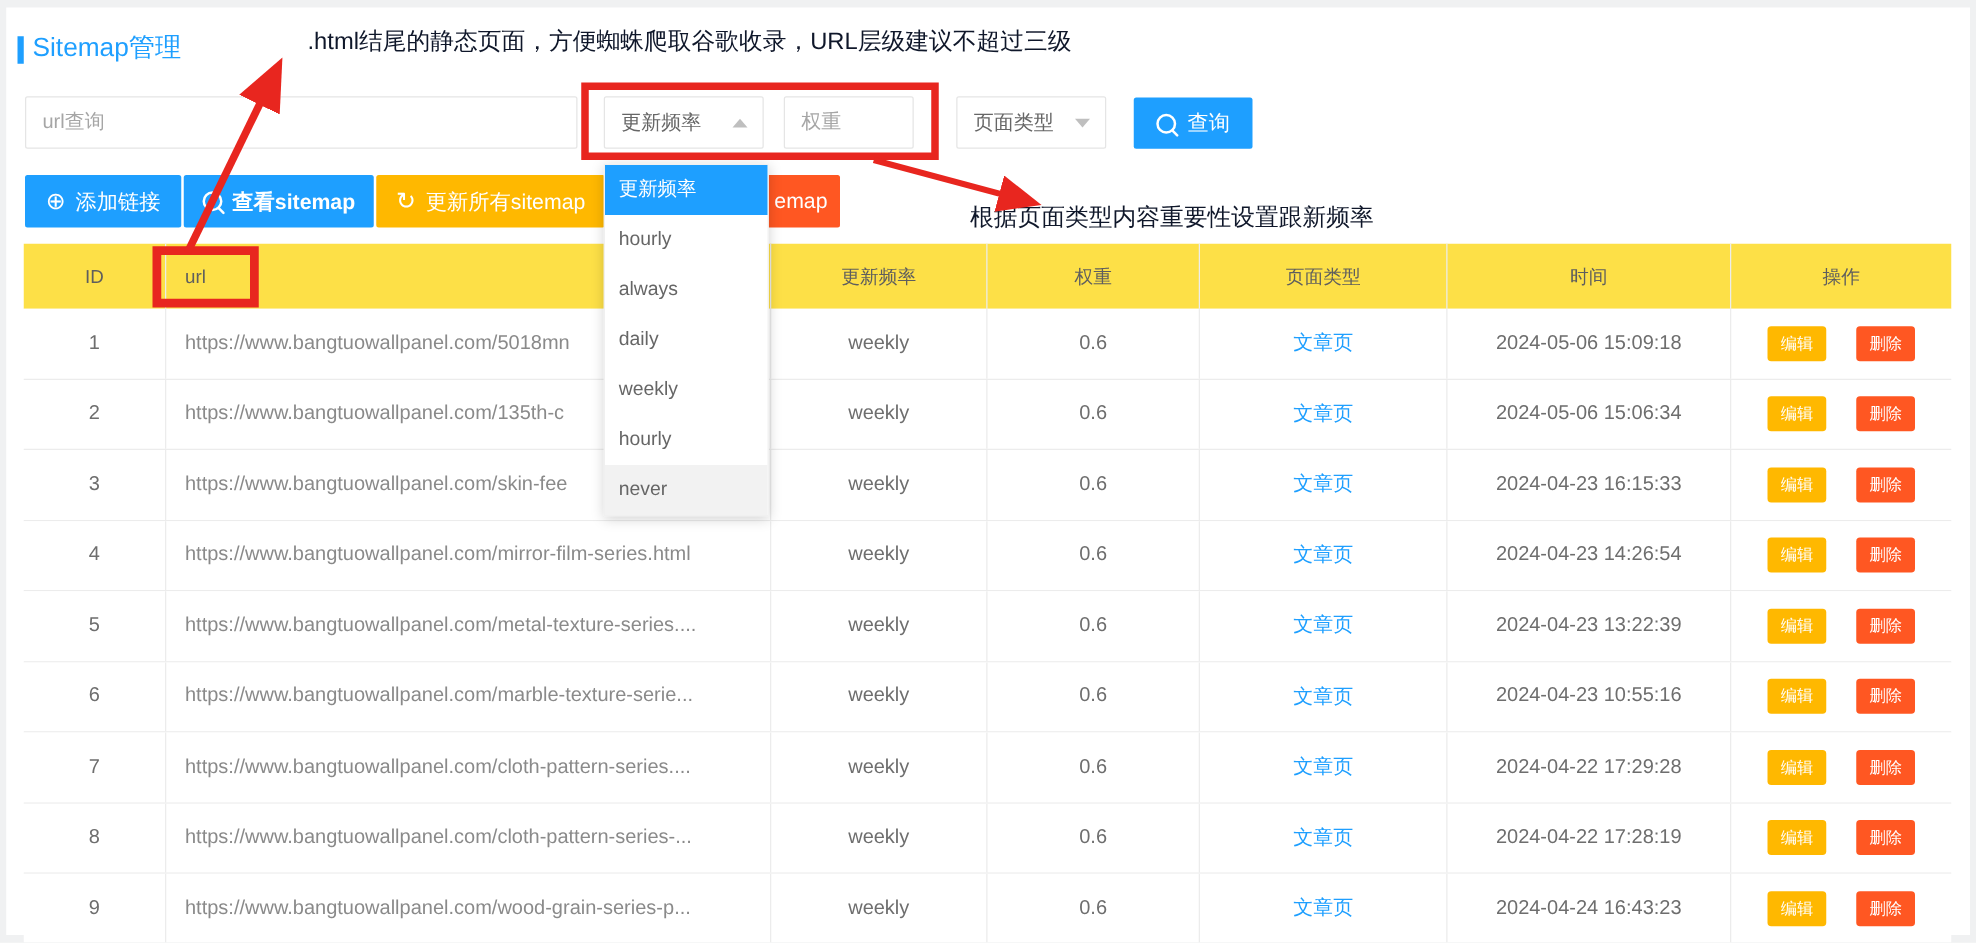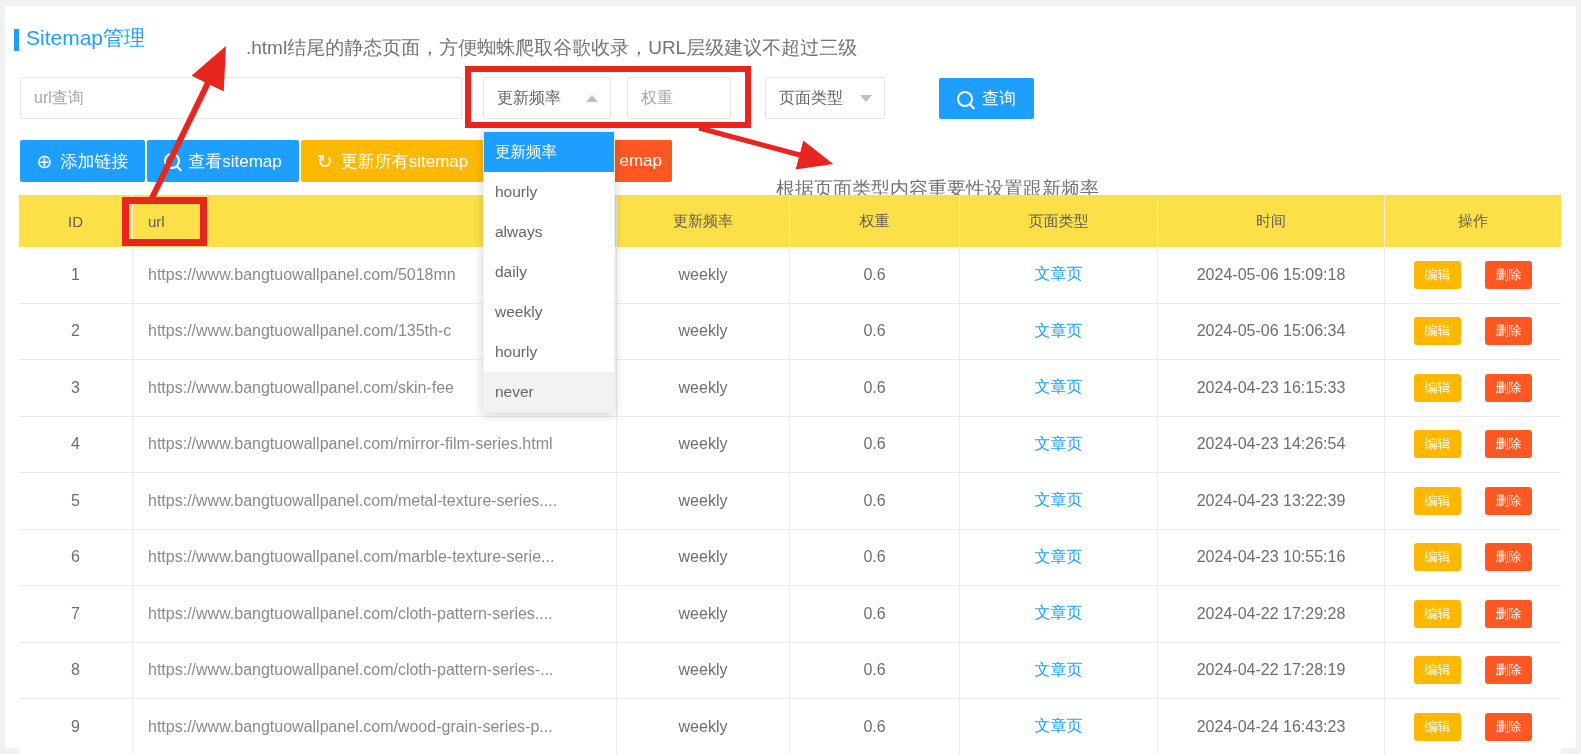--- a/index.html
+++ b/index.html
@@ -12,21 +12,21 @@
     background:#f0f1f2;overflow:hidden;
   }
   .panel{
     position:absolute;left:5px;top:6px;right:5px;bottom:6px;
     background:#ffffff;
   }
   
   .title-bar{position:absolute;left:14px;top:29px;width:5px;height:22px;background:#1E9FFF;}
   .page-title{position:absolute;left:26px;top:24px;font-size:21px;color:#1E9FFF;}
   
-  .anno{position:absolute;color:#737373;font-size:19px;white-space:nowrap;margin-top:15px;}
+  .anno{position:absolute;color:#0f172a;font-size:19px;white-space:nowrap;}
   .anno-top{left:246px;top:20px;}
   .anno-right{left:776px;top:161px;}
   
   .txt-input{
     position:absolute;box-sizing:border-box;height:42px;top:77px;
     border:1px solid #e5e5e5;border-radius:2px;background:#fff;
     font-size:16px;color:#666;padding:0 13px;outline:none;
     font-family:inherit;
   }
   .txt-input::placeholder{color:#a6a6a6;opacity:1;}
@@ -40,32 +40,32 @@
   }
   .sel-freq{left:483px;width:128px;}
   .sel-type{left:765px;width:120px;}
   .caret{position:absolute;right:12px;width:0;height:0;border-left:6px solid transparent;border-right:6px solid transparent;}
   .caret-up{border-bottom:7px solid #bfbfbf;}
   .caret-down{border-top:7px solid #bfbfbf;}
   .search-btn{
     position:absolute;left:907px;top:78px;width:95px;height:41px;
     background:#1E9FFF;border:none;border-radius:2px;color:#fff;
     font-size:17px;display:flex;align-items:center;justify-content:center;gap:9px;
-    cursor:pointer;font-family:Liberation Serif, serif;margin-left:32px;
+    cursor:pointer;font-family:Liberation Serif, serif;
   }
   .mag{width:12px;height:12px;border:2px solid #fff;border-radius:50%;position:relative;display:inline-block;flex:none;}
   .mag::after{content:'';position:absolute;width:2px;height:7px;background:#fff;transform:rotate(-45deg);bottom:-5px;right:-2px;border-radius:1px;}
   
   .tb-btn{
     position:absolute;top:140px;height:42px;border:none;border-radius:2px;
     color:#fff;font-size:17px;display:flex;align-items:center;justify-content:center;gap:8px;
     cursor:pointer;font-family:inherit;box-sizing:border-box;
   }
   .btn-add{left:20px;width:125px;background:#1E9FFF;}
-  .btn-view{left:147px;width:152px;background:#1E9FFF;}
+  .btn-view{left:147px;width:152px;background:#1E9FFF;font-weight:bold;}
   .btn-update-all{left:301px;width:183px;background:#FFB800;}
   .btn-partial{left:486px;width:186px;background:#FF5722;justify-content:flex-end;padding-right:10px;z-index:4;}
   .tb-ico{font-size:19px;line-height:1;}
   
   .dropdown{
     position:absolute;left:483px;top:131px;width:132px;z-index:20;
     background:#fff;box-shadow:0 2px 10px rgba(0,0,0,.18);border:1px solid #f0f0f0;box-sizing:border-box;
   }
   .dd-item{
     height:40px;line-height:40px;padding-left:11px;font-size:15.5px;color:#666;

